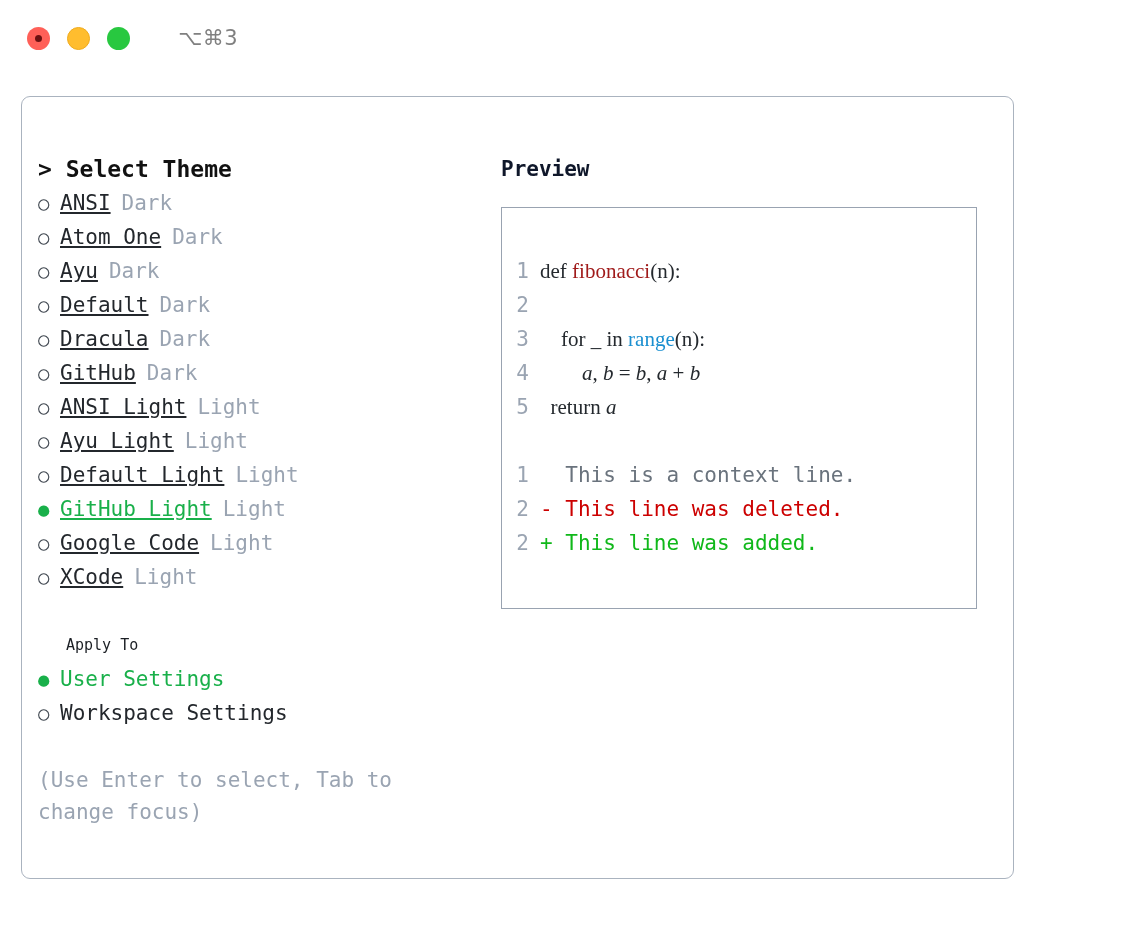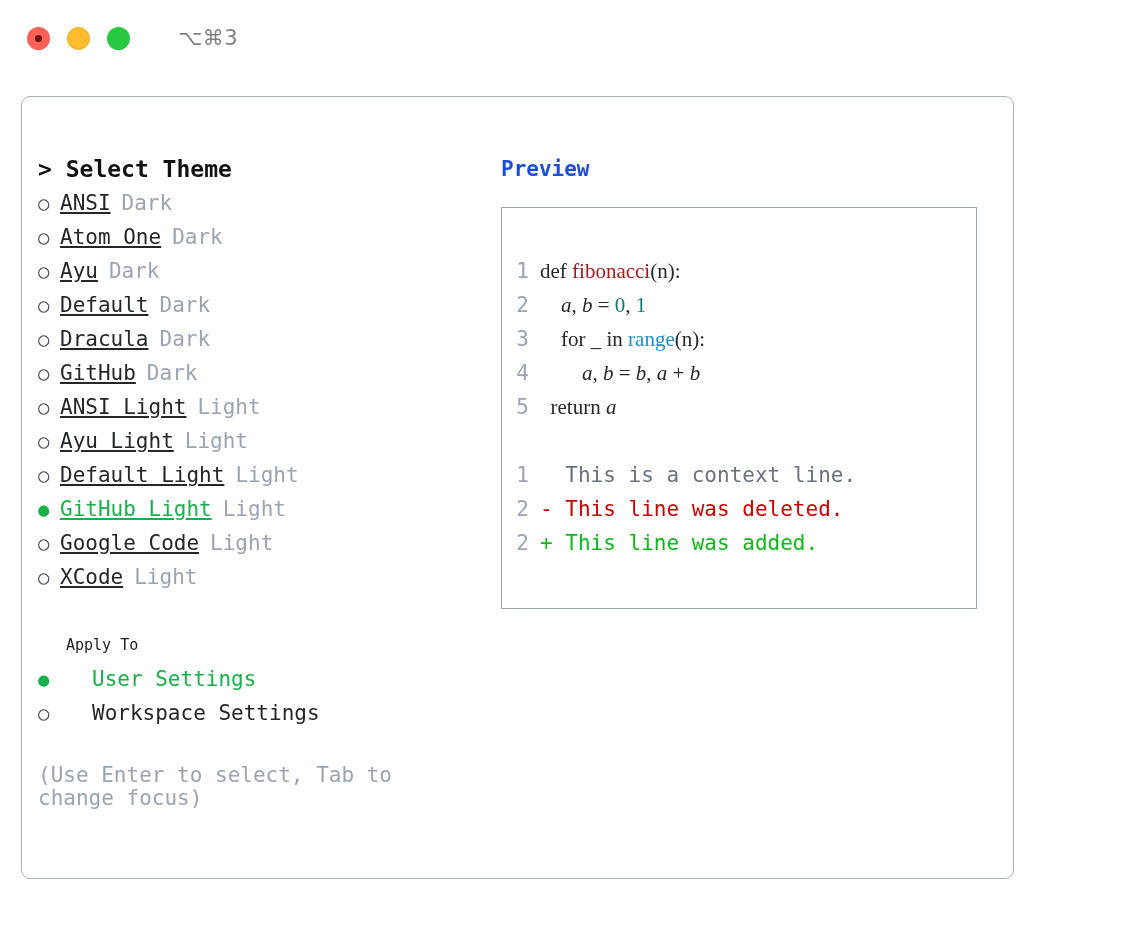--- a/index.html
+++ b/index.html
@@ -133,42 +133,42 @@
   }
 
   .apply-row {
     display: flex;
     align-items: baseline;
     line-height: 34px;
     height: 34px;
     font-size: 21px;
     white-space: pre;
   }
-  .apply-row .apply-label { color: #23272c; margin-left: 32px; }
+  .apply-row .apply-label { color: #23272c; }
   .apply-row.selected .apply-label { color: #19b04a; }
 
   .hint {
     margin-top: 34px;
     color: #9aa4b2;
     font-size: 21px;
-    line-height: 23px;
+    line-height: 32px;
     width: 400px;
   }
 
   
   .right-col {
     position: absolute;
     left: 479px;
     top: 55px;
     width: 490px;
   }
   .preview-label {
     font-size: 21px;
     font-weight: bold;
-    color: #1d4ed8;
+    color: #0f172a;
     line-height: 34px;
     margin-bottom: 21px;
   }
   .preview-box {
     width: 476px;
     height: 402px;
     border: 1px solid #99a3b1;
     box-sizing: border-box;
     background: #ffffff;
     padding: 46px 0 0 0;
@@ -249,21 +249,21 @@
 
         <div class="hint">(Use Enter to select, Tab to change focus)</div>
       </div>
 
       <div class="right-col">
         <div class="preview-label">Preview</div>
 
         <div class="preview-box">
           <div id="code-sample">
               <div class="code-line"><span class="lineno">1</span><span class="code-text"><span>def </span><span class="tok-func">fibonacci</span><span>(n):</span></span></div>
-              <div class="code-line"><span class="lineno">2</span><span class="code-text"><span>    </span><span class="tok-var">a</span><span>, </span><span class="tok-var">b</span><span> = </span><span class="tok-num">0</span><span>, </span><span class="tok-num">1</span></span></div>
+              <div class="code-line"><span class="lineno">2</span></div>
               <div class="code-line"><span class="lineno">3</span><span class="code-text"><span>    for _ in </span><span class="tok-call">range</span><span>(n):</span></span></div>
               <div class="code-line"><span class="lineno">4</span><span class="code-text"><span>        </span><span class="tok-var">a</span><span>, </span><span class="tok-var">b</span><span> = </span><span class="tok-var">b</span><span>, </span><span class="tok-var">a</span><span> + </span><span class="tok-var">b</span></span></div>
               <div class="code-line"><span class="lineno">5</span><span class="code-text"><span>  return </span><span class="tok-var">a</span></span></div>
             </div>
           <div class="blank-line"></div>
           <div id="diff-sample">
               <div class="code-line"><span class="lineno">1</span><span class="diff-ctx">  </span><span class="diff-ctx">This is a context line.</span></div>
               <div class="code-line"><span class="lineno">2</span><span class="diff-del">- </span><span class="diff-del">This line was deleted.</span></div>
               <div class="code-line"><span class="lineno">2</span><span class="diff-add">+ </span><span class="diff-add">This line was added.</span></div>
             </div>

